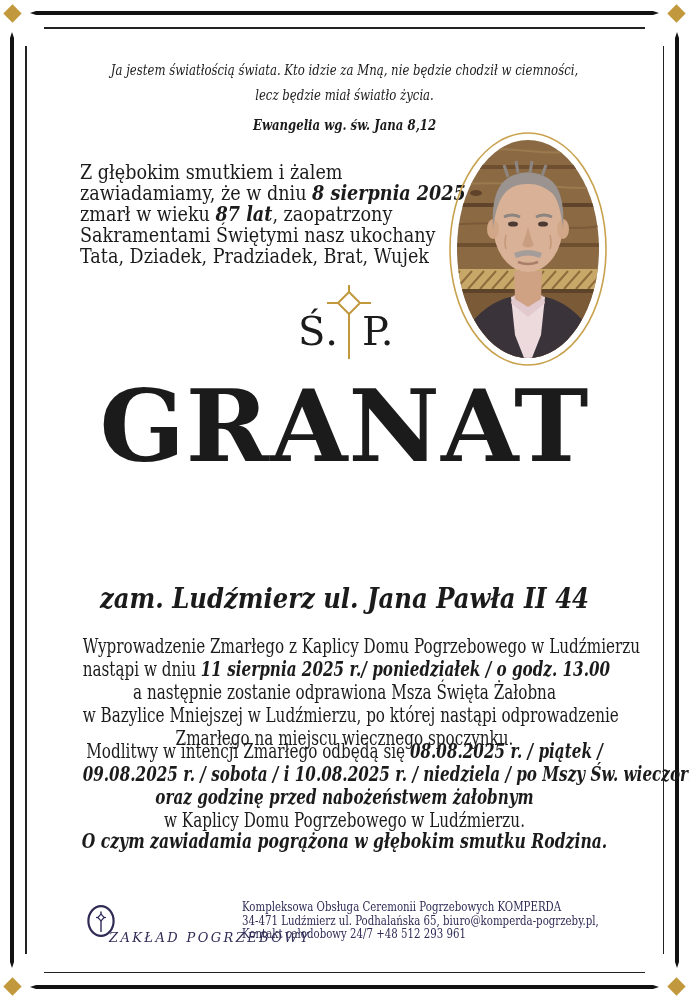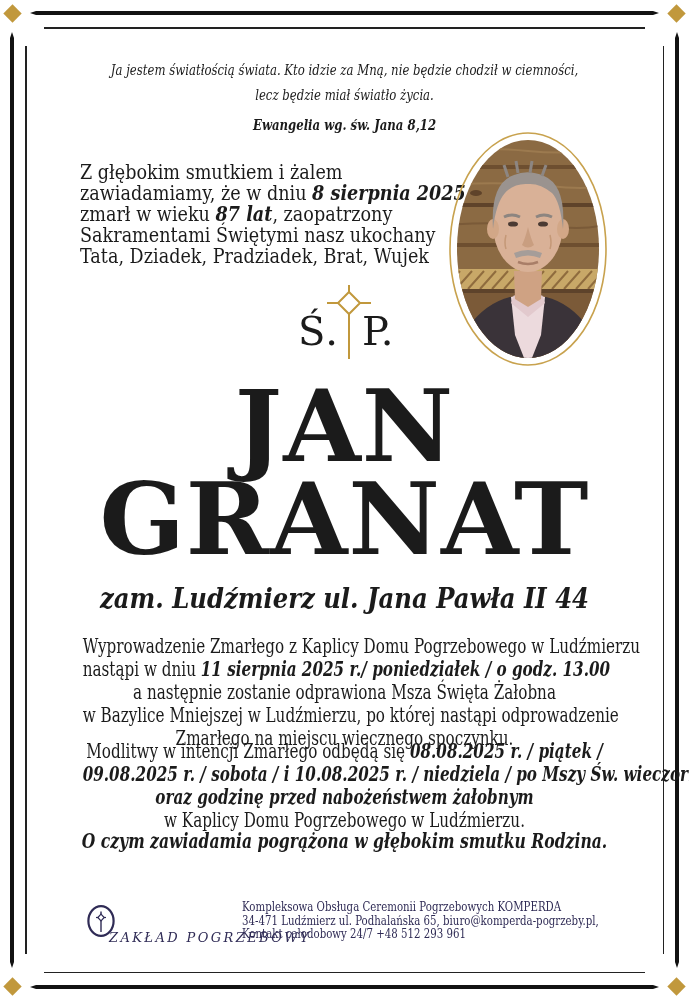--- a/index.html
+++ b/index.html
@@ -145,21 +145,20 @@
   <div class="sp r">P.</div>
   <div style="position:absolute;left:324px;top:283px;width:50px;height:78px;color:var(--gold,#c1983c);">
     <svg width="50" height="78" viewBox="0 0 50 78">
       <line x1="25" y1="2" x2="25" y2="76" stroke="currentColor" stroke-width="2"></line>
       <line x1="3" y1="20" x2="47" y2="20" stroke="currentColor" stroke-width="2"></line>
       <polygon points="25,9 36,20 25,31 14,20" fill="#ffffff" stroke="currentColor" stroke-width="2"></polygon>
     </svg>
   </div>
 
   <div class="center bigname">
-    <div>JAN</div>
     <div>GRANAT</div>
   </div>
 
   <div class="center residence">zam. Ludźmierz ul. Jana Pawła II 44</div>
 
   <div class="center para funeral">
     <div><span>Wyprowadzenie Zmarłego z Kaplicy Domu Pogrzebowego w Ludźmierzu</span></div>
     <div><span>nastąpi w dniu </span><b>11 sierpnia 2025 r./ poniedziałek / o godz. 13.00</b></div>
     <div><span>a następnie zostanie odprawiona Msza Święta Żałobna</span></div>
     <div><span>w Bazylice Mniejszej w Ludźmierzu, po której nastąpi odprowadzenie</span></div>

